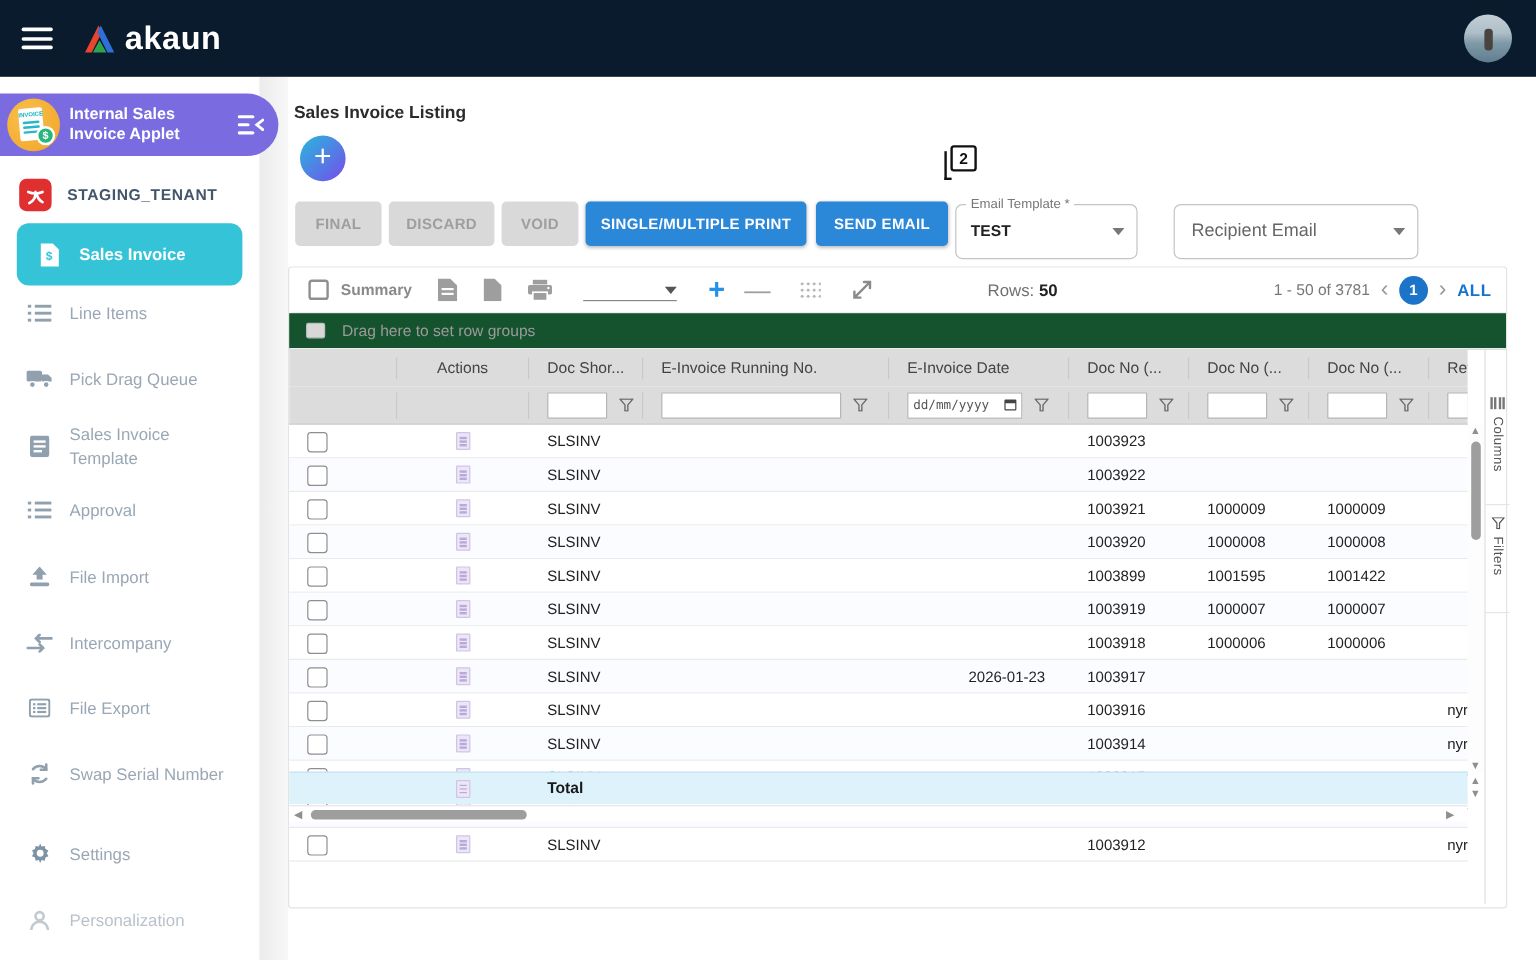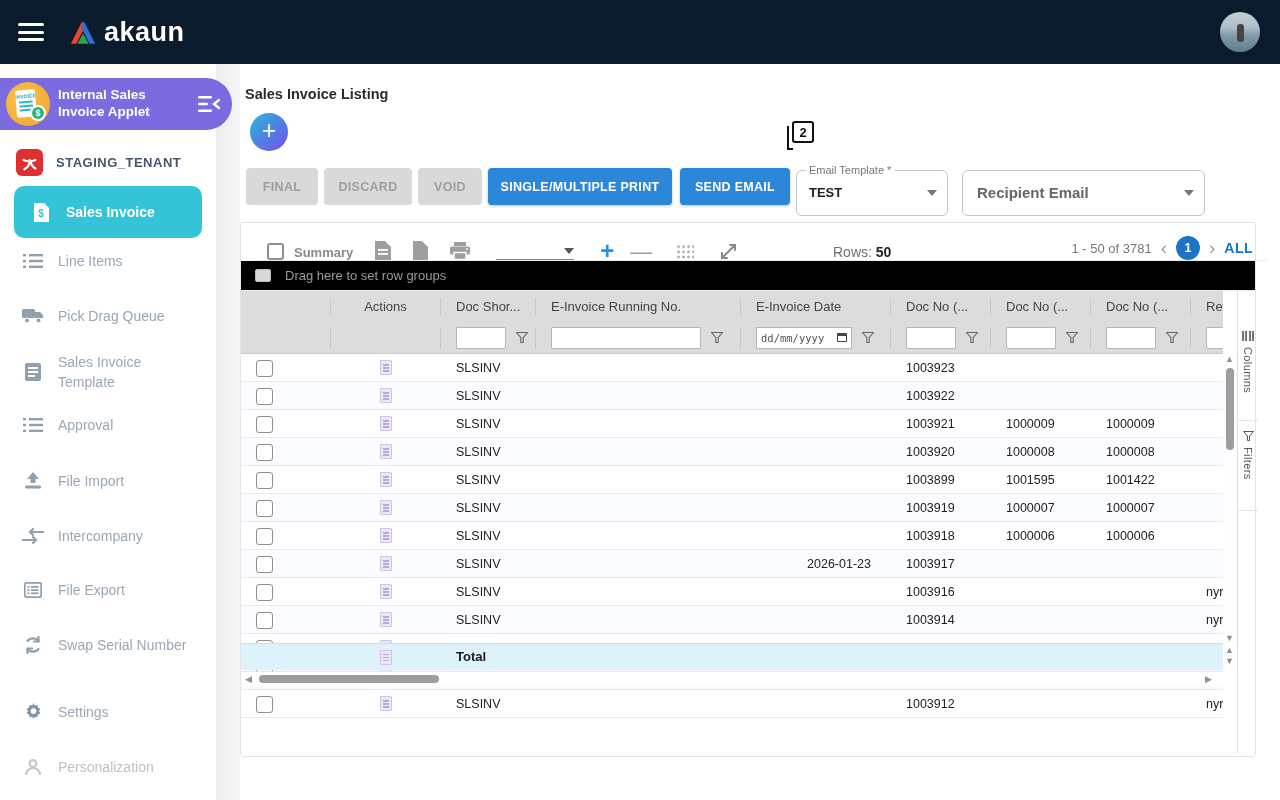--- a/index.html
+++ b/index.html
@@ -89,22 +89,22 @@
   .sel-label { position:absolute; top:-7px; left:8px; background:#fff; padding:0 4px;
     font-size:11px; color:#777; }
   .sel-value { position:absolute; left:12px; top:14px; font-size:13px; font-weight:bold; color:#222; }
   .sel-placeholder { position:absolute; left:14px; top:13px; font-size:15px; color:#666; }
   .caret { position:absolute; right:10px; top:19px; width:0; height:0;
     border-left:5px solid transparent; border-right:5px solid transparent; border-top:6px solid #777; }
 
   
   .card { position:absolute; left:0; top:158px; width:1016px; height:535px;
     border:1px solid #e4e4e4; border-radius:3px; background:#fff; }
-  .toolbar { position:absolute; left:12px; top:0; width:100%; height:38px;
-    border-bottom:1px solid #ececec; display:flex; align-items:flex-end; }
+  .toolbar { position:absolute; left:2px; top:0; width:100%; height:38px;
+    border-bottom:1px solid #ececec; display:flex; align-items:center; }
   .cb { width:17px; height:17px; border:2px solid #8f8f8f; border-radius:3px; background:#fff; cursor:pointer; }
   .toolbar .cb { margin-left:14px; }
   .summary-lbl { margin-left:10px; font-size:13px; font-weight:bold; color:#8a8a8a; }
   .tb-icon { margin-left:22px; cursor:pointer; display:flex; }
   .tb-select { margin-left:26px; width:78px; border-bottom:1.5px solid #888; height:18px;
     position:relative; cursor:pointer; }
   .tb-select .caret { right:0; top:6px; border-top-color:#555; }
   .tb-plus { margin-left:26px; color:#2492e8; font-size:24px; font-weight:bold; cursor:pointer; line-height:18px; }
   .tb-minus { margin-left:16px; color:#9e9e9e; font-size:22px; cursor:pointer; line-height:16px; }
   .tb-grid { margin-left:24px; width:18px; height:16px;
@@ -112,21 +112,21 @@
     background-size:5px 5.2px; cursor:pointer; }
   .rows-info { position:absolute; left:580px; font-size:14px; color:#6f6f6f; }
   .rows-info b { color:#222; }
   .pag { position:absolute; right:14px; display:flex; align-items:center; gap:9px; }
   .pag-range { font-size:13px; color:#777; }
   .pag-chev { font-size:19px; color:#9a9a9a; cursor:pointer; line-height:16px; }
   .pag-page { width:24px; height:24px; border-radius:50%; background:#1b74c8; color:#fff;
     font-size:12.5px; font-weight:bold; display:flex; align-items:center; justify-content:center; cursor:pointer; }
   .pag-all { font-size:14px; font-weight:bold; color:#1673d2; cursor:pointer; letter-spacing:.5px; }
 
-  .dragbar { position:absolute; left:0; top:38px; width:100%; height:30px; background:#000000;
+  .dragbar { position:absolute; left:0; top:38px; width:100%; height:30px; background:#14532d;
     border-bottom:1px solid #ececec; display:flex; align-items:center; }
   .drag-ic { margin-left:14px; width:16px; height:13px; background:#d8d8d8; border:1px solid #bdbdbd;
     border-radius:2px; }
   .drag-txt { margin-left:14px; font-size:13px; color:#9a9a9a; }
 
   .gridwrap { position:absolute; left:0; top:68px; width:982px; height:462px; overflow:hidden; }
   .trow { display:flex; width:1070px; }
   .c0{width:90px;} .c1{width:110px;} .c2{width:95px;} .c3{width:205px;} .c4{width:150px;}
   .c5{width:100px;} .c6{width:100px;} .c7{width:100px;} .c8{width:120px;}
   .hrow { height:31px; background:#dcdcdc; align-items:center; }
@@ -371,21 +371,21 @@
   <button class="btn btn-gray" style="left:84px;width:88px;">DISCARD</button>
   <button class="btn btn-gray" style="left:178px;width:64px;">VOID</button>
   <button class="btn btn-blue" style="left:248px;width:184px;">SINGLE/MULTIPLE PRINT</button>
   <button class="btn btn-blue" style="left:440px;width:110px;">SEND EMAIL</button>
 
   <div class="sel-field" style="left:556px;width:152px;">
     <span class="sel-label">Email Template *</span>
     <span class="sel-value">TEST</span>
     <span class="caret"></span>
   </div>
-  <div class="sel-field" style="left:722px;width:243px;font-weight:bold;">
+  <div class="sel-field" style="left:738px;width:204px;">
     <span class="sel-placeholder">Recipient Email</span>
     <span class="caret"></span>
   </div>
 
   <div class="card">
 
     <div class="toolbar">
       <div class="cb"></div>
       <span class="summary-lbl">Summary</span>
       <div class="tb-icon">

